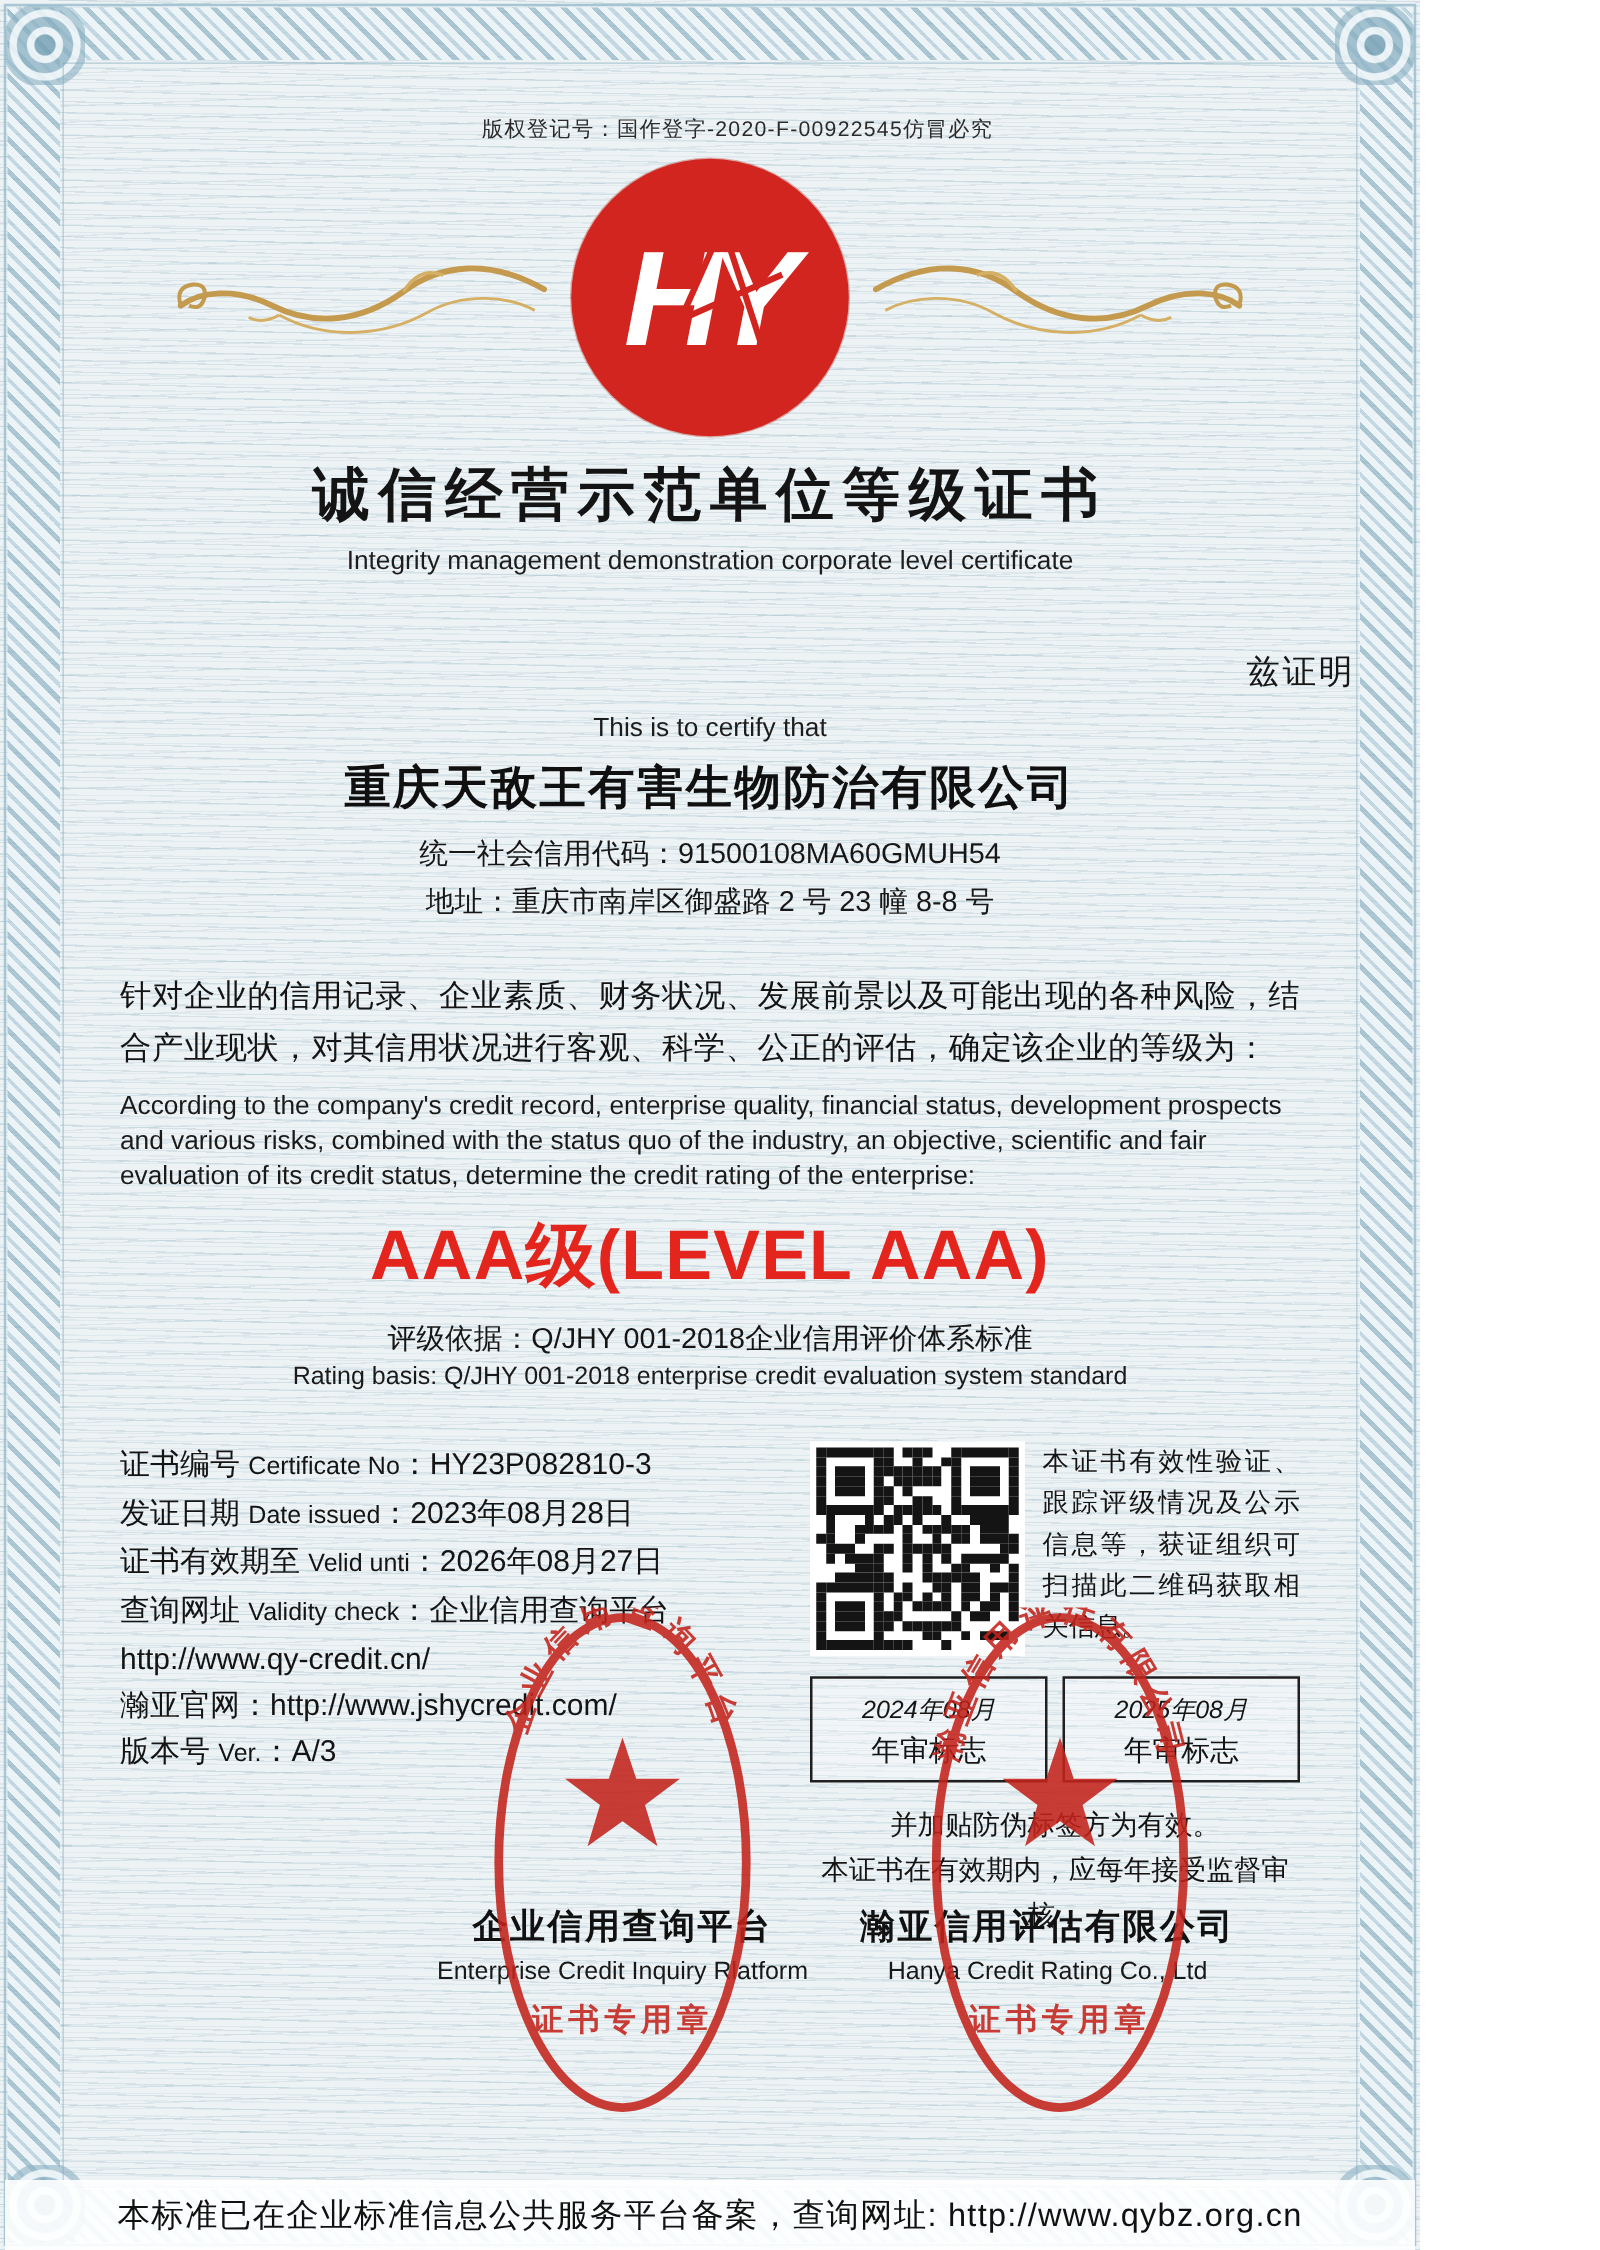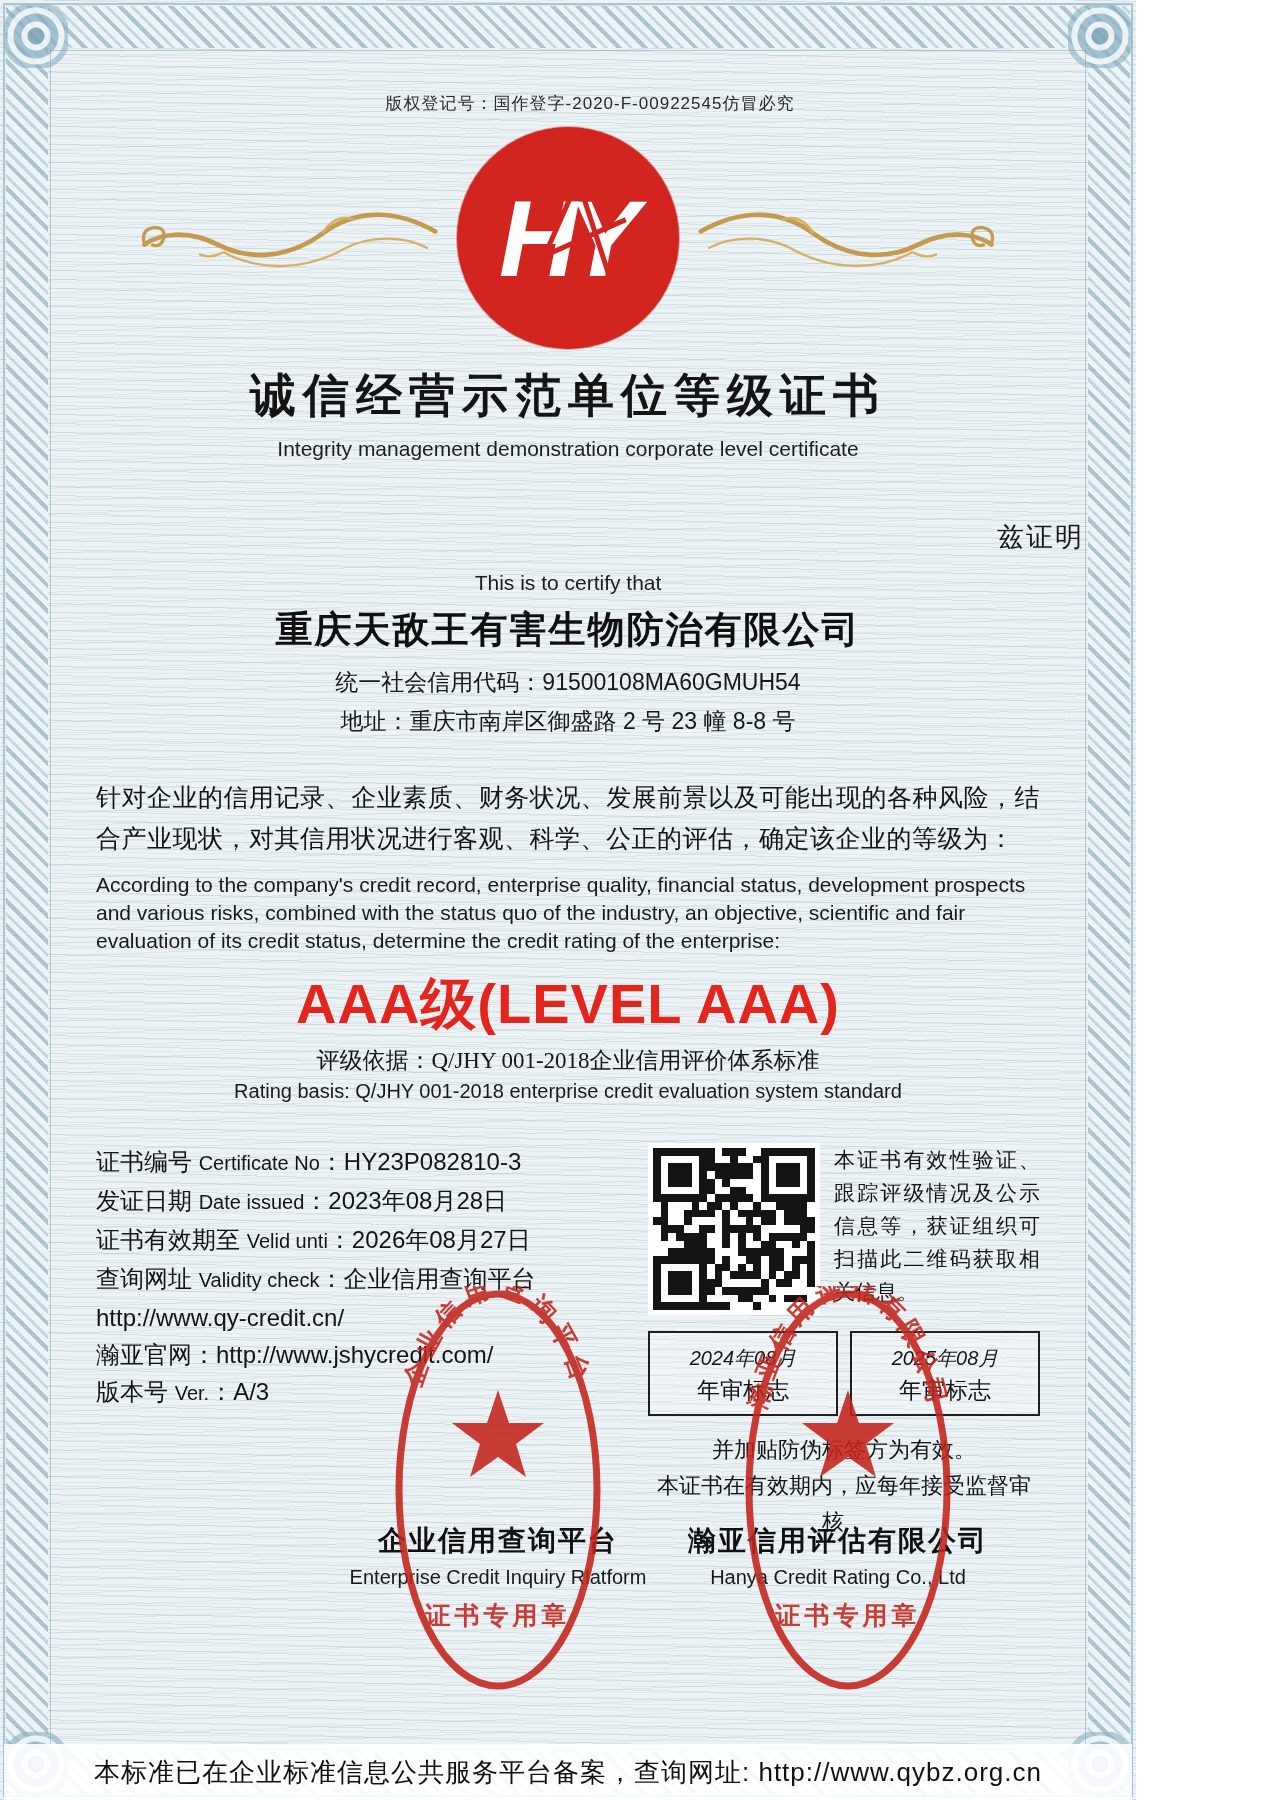--- a/index.html
+++ b/index.html
@@ -50,21 +50,21 @@
   .certify-cn { margin-top:58px; text-align:right; font-size:27px; color:#171717; letter-spacing:2px; }
   .certify-en { margin-top:16px; text-align:center; font-size:21px; color:#1d1d1d; }
   .company { margin-top:10px; text-align:center; font-size:37px; font-weight:bold; letter-spacing:2px; color:#101010; }
   .credit-code { margin-top:12px; text-align:center; font-size:23px; color:#171717; }
   .address { margin-top:8px; text-align:center; font-size:23px; color:#171717; }
 
   .para-cn { margin:40px 44px 0; font-size:25px; line-height:41px; text-align:justify; color:#141414; letter-spacing:.5px; }
   .para-en { margin:12px 44px 0; font-size:21px; line-height:28px; text-align:left; color:#1a1a1a; }
 
   .level { margin-top:12px; text-align:center; font-size:56px; font-weight:bold; color:#e3251d; letter-spacing:1px; }
-  .basis-cn { margin-top:2px; text-align:center; font-size:23px; color:#161616;font-family:Liberation Serif, serif; }
+  .basis-cn { margin-top:12px; text-align:center; font-size:23px; color:#161616; }
   .basis-en { margin-top:4px; text-align:center; font-size:20px; color:#1a1a1a; }
 
   .columns { margin:40px 44px 0; display:flex; gap:26px; }
   .details { flex:1; }
   .d-line { font-size:24px; line-height:37px; color:#141414; white-space:nowrap; }
   .d-en { font-size:20px; }
   .right-col { width:392px; flex:0 0 auto; }
   .qr-row { display:flex; gap:14px; }
   .qr { display:grid; grid-template-columns:repeat(21,1fr); grid-template-rows:repeat(21,1fr); width:172px; height:172px; background:#fff; padding:5px; flex:0 0 auto; }
   .qr i { display:block; } .qr i.m { background:#141414; }

